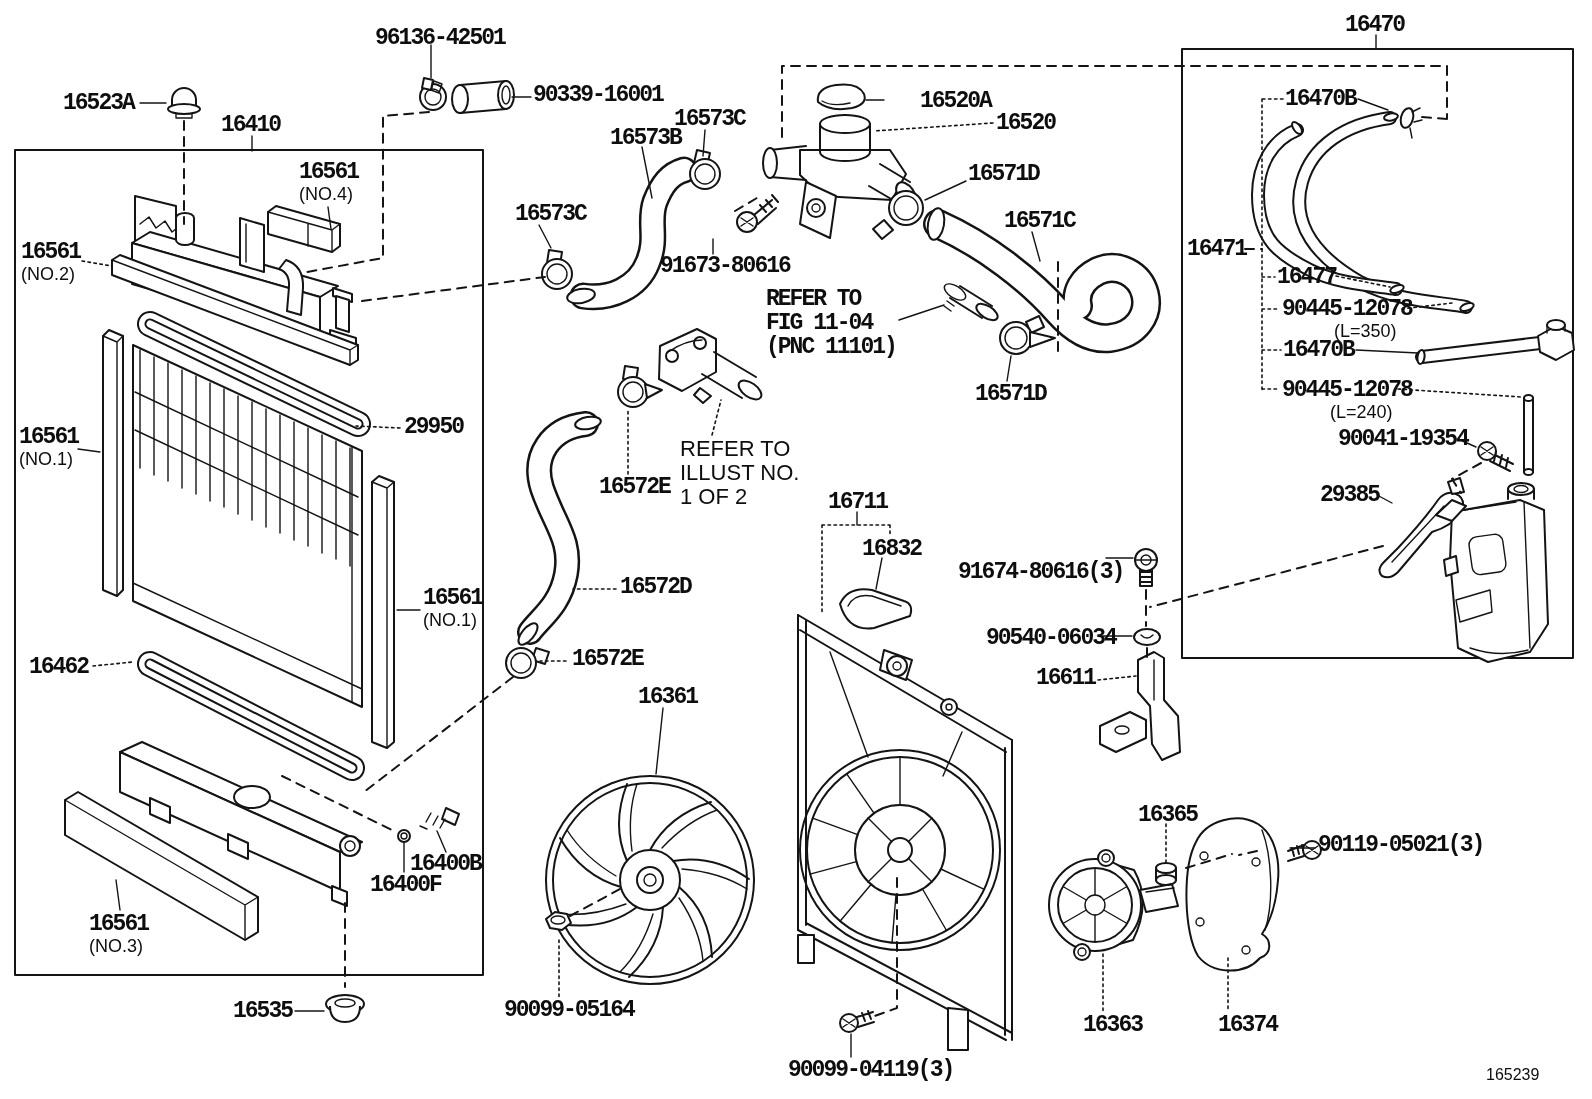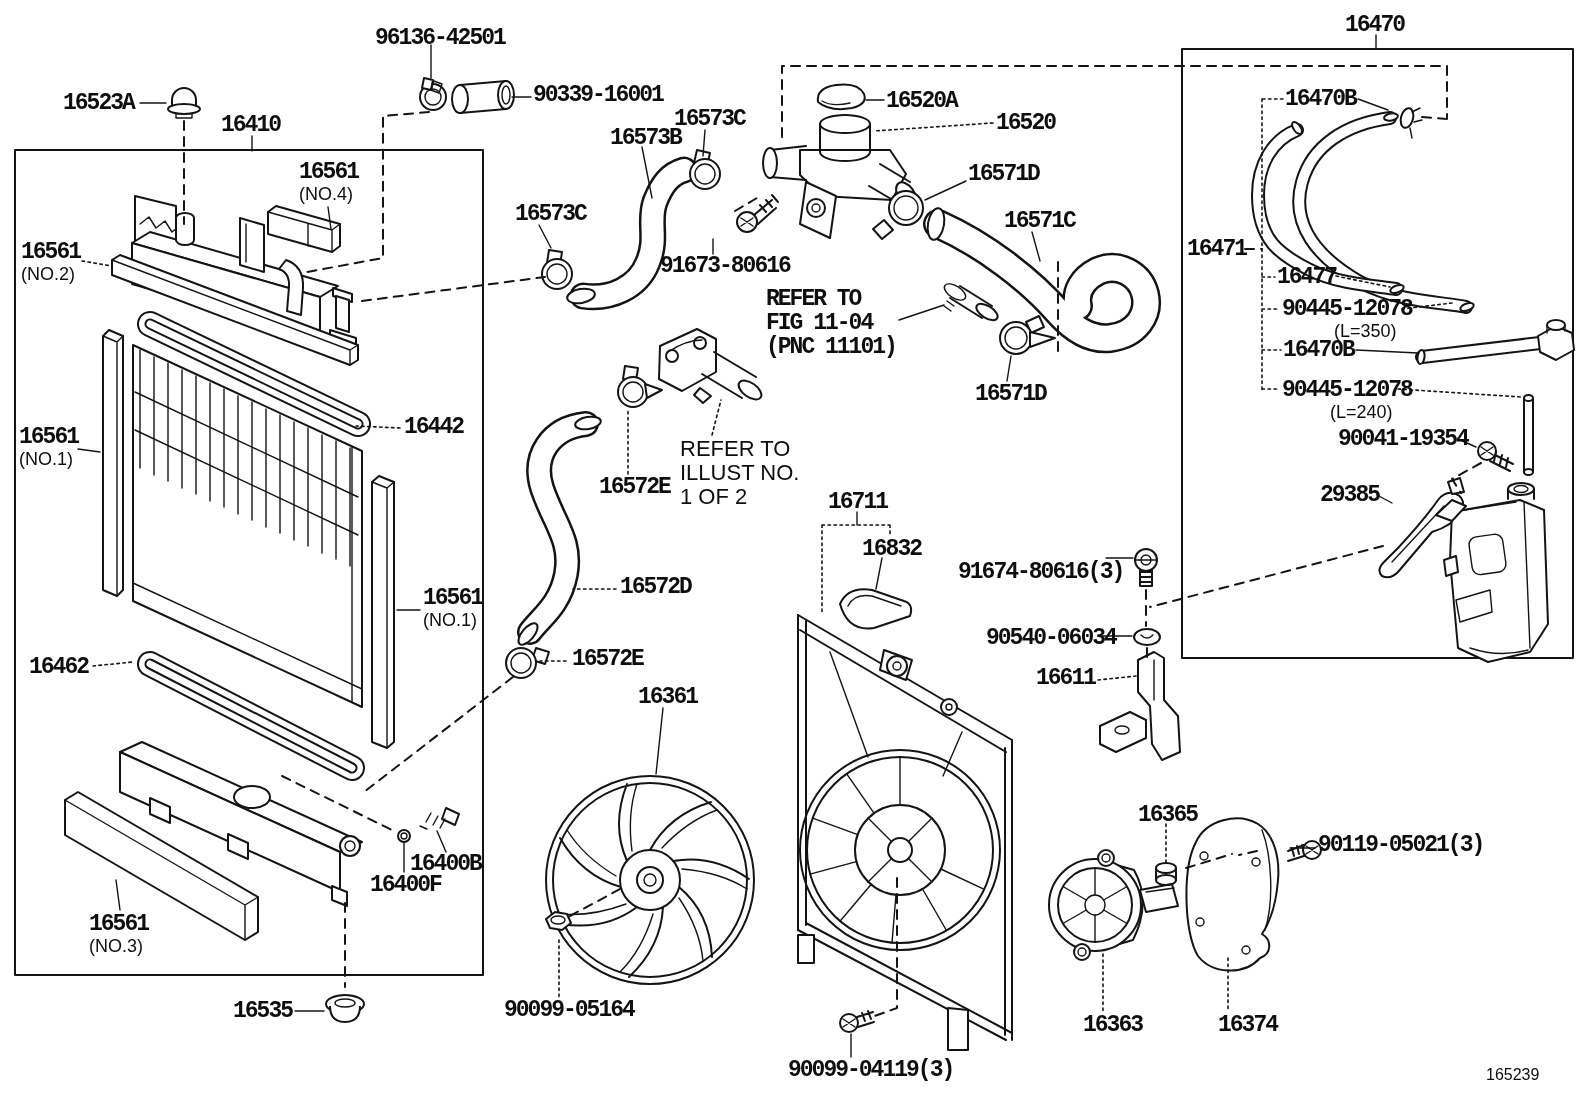--- a/index.html
+++ b/index.html
@@ -459,42 +459,42 @@
 </svg>
 
 <div class="lbl" style="left:375px;top:27px">96136-42501</div>
 <div class="lbl" style="left:63px;top:92px">16523A</div>
 <div class="lbl" style="left:221px;top:114px">16410</div>
 <div class="lbl" style="left:533px;top:84px">90339-16001</div>
 <div class="lbl" style="left:299px;top:161px"><span>16561</span><span class="sub">(NO.4)</span></div>
 <div class="lbl" style="left:21px;top:241px"><span>16561</span><span class="sub">(NO.2)</span></div>
 <div class="lbl" style="left:674px;top:108px">16573C</div>
 <div class="lbl" style="left:610px;top:127px">16573B</div>
-<div class="lbl" style="left:886px;top:90px">16520A</div>
+<div class="lbl" style="left:920px;top:90px">16520A</div>
 <div class="lbl" style="left:996px;top:112px">16520</div>
 <div class="lbl" style="left:968px;top:163px">16571D</div>
 <div class="lbl" style="left:1004px;top:210px">16571C</div>
 <div class="lbl" style="left:515px;top:203px">16573C</div>
 <div class="lbl" style="left:660px;top:255px">91673-80616</div>
 <div class="lbl" style="left:766px;top:288px">
   <span class="ln-row">REFER TO</span>
   <span class="ln-row">FIG 11-04</span>
   <span class="ln-row">(PNC 11101)</span>
 </div>
 <div class="lbl" style="left:975px;top:383px">16571D</div>
 <div class="lbl" style="left:1345px;top:14px">16470</div>
 <div class="lbl" style="left:1285px;top:88px">16470B</div>
 <div class="lbl" style="left:1187px;top:238px">16471</div>
 <div class="lbl" style="left:1277px;top:266px">16477</div>
 <div class="lbl" style="left:1282px;top:298px"><span>90445-12078</span><span class="sub" style="margin-left:52px">(L=350)</span></div>
 <div class="lbl" style="left:1283px;top:339px">16470B</div>
 <div class="lbl" style="left:1282px;top:379px"><span>90445-12078</span><span class="sub" style="margin-left:48px">(L=240)</span></div>
 <div class="lbl" style="left:1338px;top:428px">90041-19354</div>
 <div class="lbl" style="left:1320px;top:484px">29385</div>
-<div class="lbl" style="left:404px;top:416px">16442</div>
+<div class="lbl" style="left:404px;top:416px">29950</div>
 <div class="lbl" style="left:19px;top:426px"><span>16561</span><span class="sub">(NO.1)</span></div>
 <div class="lbl" style="left:599px;top:476px">16572E</div>
 <div class="note" style="position:absolute;left:680px;top:437px;color:#0e0e0e">
   <span class="ln-row">REFER TO</span>
   <span class="ln-row">ILLUST NO.</span>
   <span class="ln-row">1 OF 2</span>
 </div>
 <div class="lbl" style="left:828px;top:491px">16711</div>
 <div class="lbl" style="left:862px;top:538px">16832</div>
 <div class="lbl" style="left:958px;top:561px">91674-80616(3)</div>

